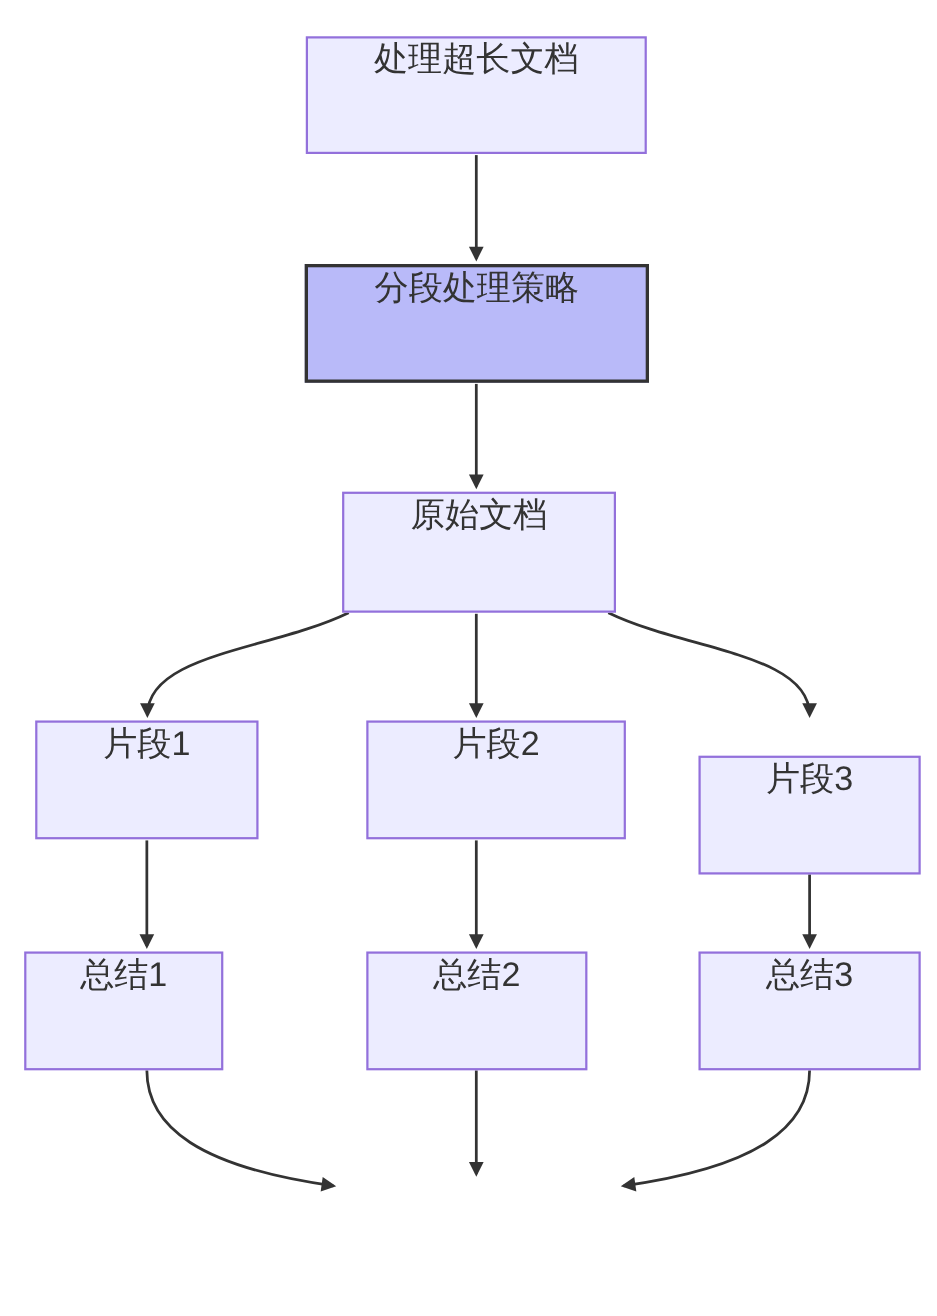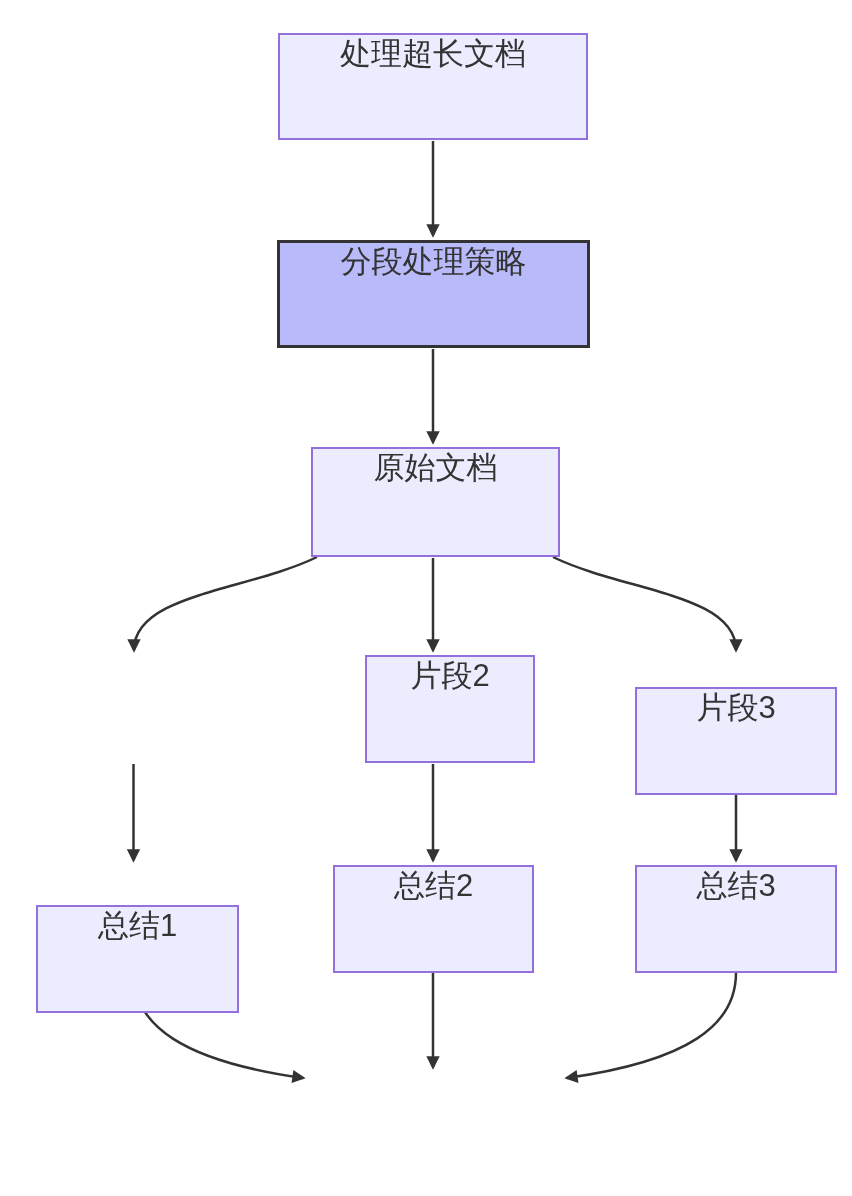--- a/index.html
+++ b/index.html
@@ -71,30 +71,33 @@
   </div>
 
   <div class="node node--default" style="left:311px; top:447px; width:249px; height:110px;">
     <span>原始文档</span>
   </div>
 
   <div class="node node--emphasis" style="left:277px; top:240px; width:313px; height:108px;">
     <span>分段处理策略</span>
   </div>
 
+  <div class="node node--default" style="left:32px; top:655px; width:203px; height:108px;">
+    <span>片段1</span>
+  </div>
 
-  <div class="node node--default" style="left:333px; top:655px; width:170px; height:108px;margin-left:32px;">
+  <div class="node node--default" style="left:333px; top:655px; width:236px; height:108px;">
     <span>片段2</span>
   </div>
 
   <div class="node node--default" style="left:635px; top:655px; width:202px; height:108px;margin-top:32px;">
     <span>片段3</span>
   </div>
 
-  <div class="node node--default" style="left:36px; top:865px; width:203px; height:108px;margin-top:40px;">
+  <div class="node node--default" style="left:22px; top:865px; width:181px; height:108px;">
     <span>总结1</span>
   </div>
 
   <div class="node node--default" style="left:333px; top:865px; width:201px; height:108px;">
     <span>总结2</span>
   </div>
 
   <div class="node node--default" style="left:635px; top:865px; width:202px; height:108px;">
     <span>总结3</span>
   </div>

